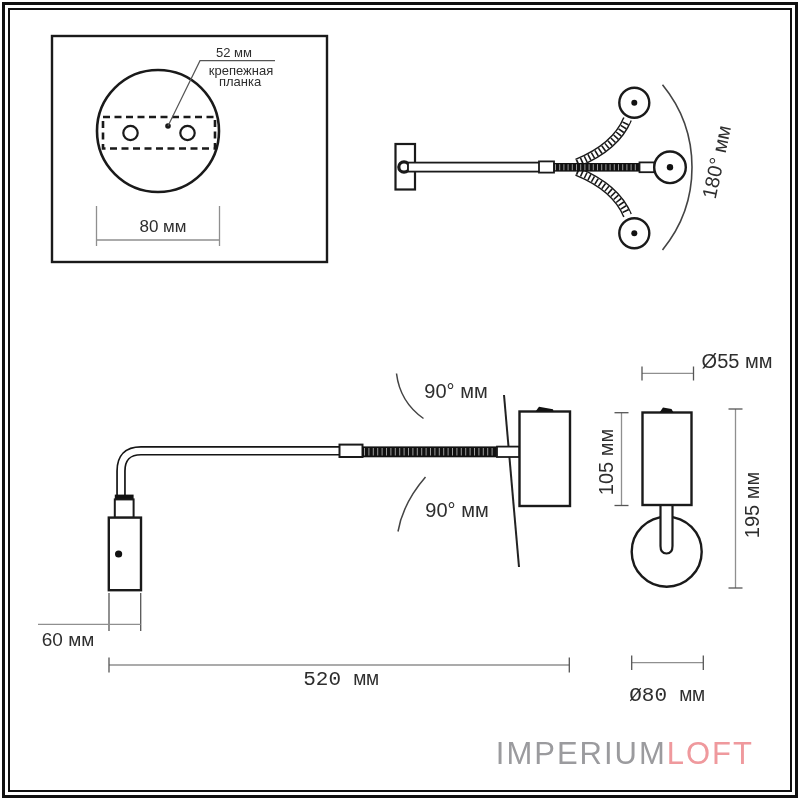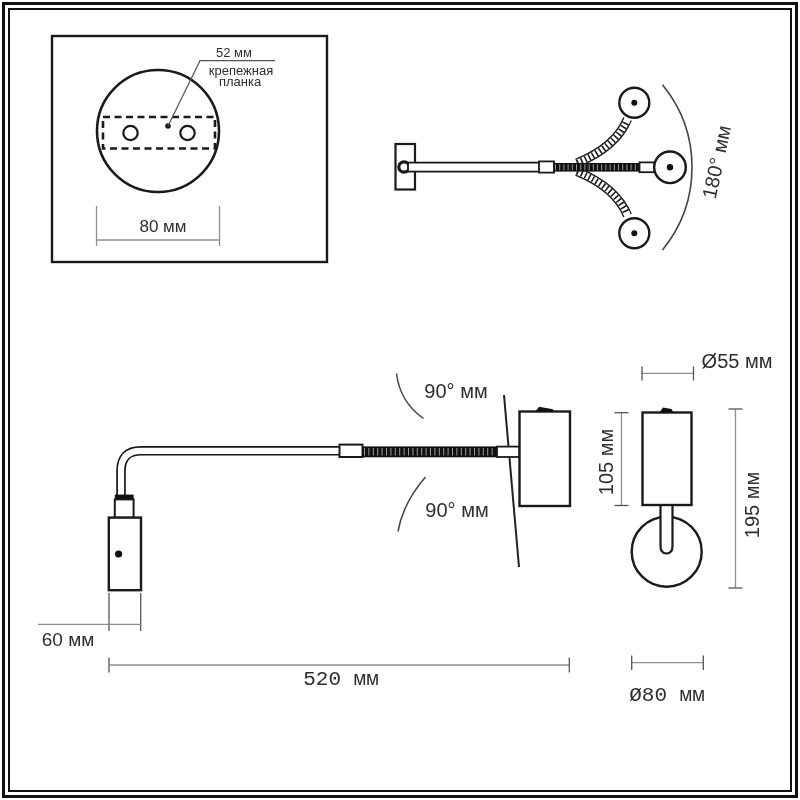--- a/index.html
+++ b/index.html
@@ -149,16 +149,19 @@
   <span class="lbl fs20" style="left:456px;top:391px;">90° мм</span>
   <span class="lbl fs20" style="left:457px;top:510px;">90° мм</span>
   <span class="lbl fs19" style="left:68px;top:640px;">60 мм</span>
   <span class="lbl fs21" style="left:341px;top:680px;">520 мм</span>
 
   <span class="lbl fs20" style="left:737px;top:361px;">Ø55 мм</span>
   <span class="lbl rot90 fs20" style="left:606px;top:462px;">105 мм</span>
   <span class="lbl rot90 fs20" style="left:752px;top:505px;">195 мм</span>
   <span class="lbl fs21" style="left:667px;top:696px;">Ø80 мм</span>
 
+  <div id="logo">
+    <span class="gray">IMPERIUM</span><span class="pink">LOFT</span>
+  </div>
 
   <div class="frame-outer"></div>
   <div class="frame-inner"></div>
 </div>
 
 </body></html>

